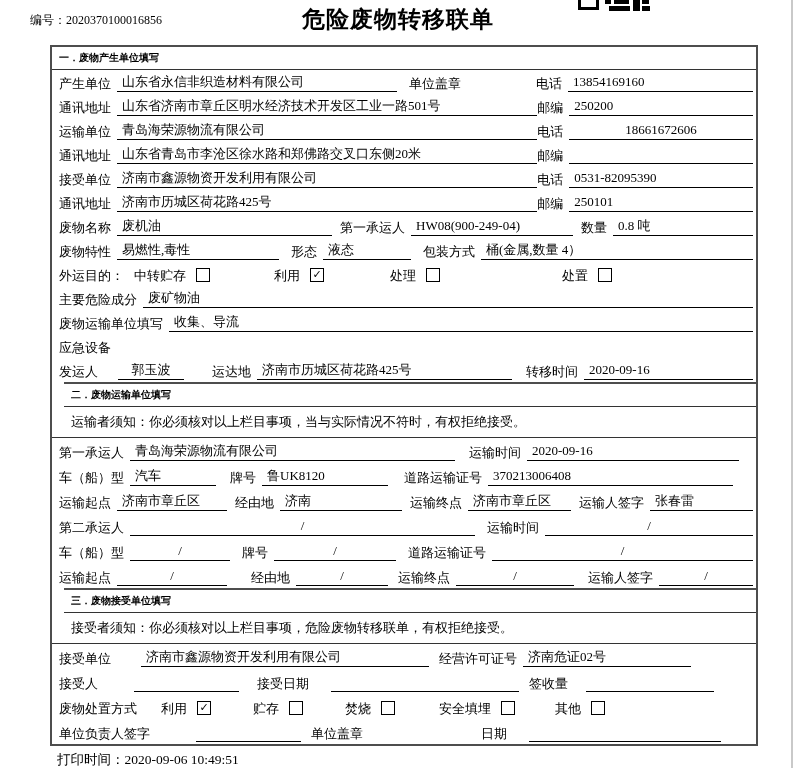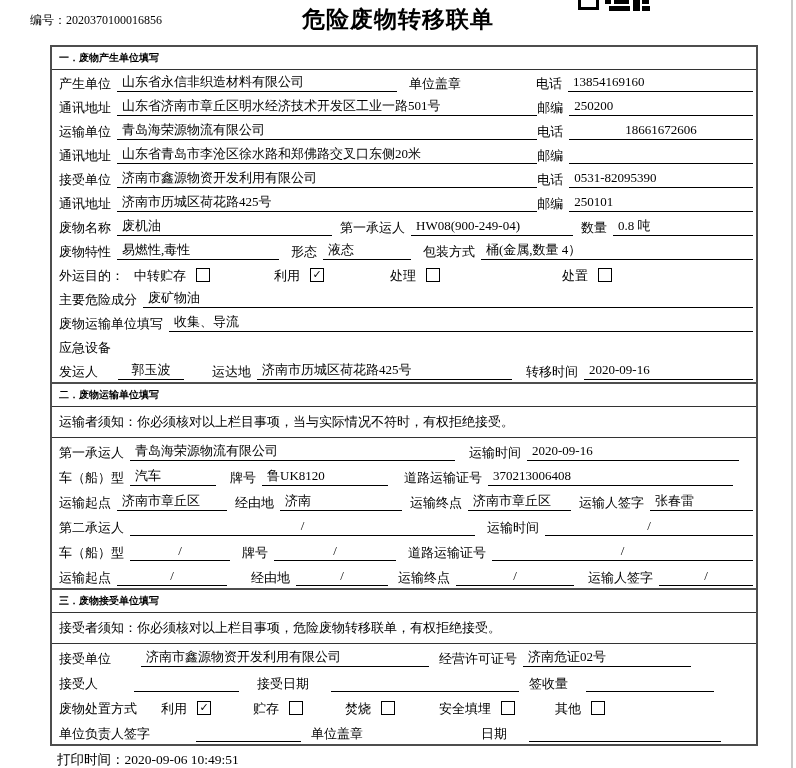--- a/index.html
+++ b/index.html
@@ -11,22 +11,22 @@
   .page-edge{position:absolute;left:791px;top:0;width:2px;height:768px;background:#c9c9c9;}
   
   .serial{position:absolute;left:30px;top:12px;font-size:12px;white-space:nowrap;}
   .title{position:absolute;left:0;right:0;top:4px;text-align:center;font-size:23px;font-weight:bold;letter-spacing:1px;}
   .qr{position:absolute;left:578px;top:0;width:72px;height:11px;overflow:hidden;}
   .qr div{position:absolute;background:#000;}
   .qr .outline{left:0;top:-12px;width:15px;height:16px;background:#fff;border:3px solid #000;}
   
   .form{position:absolute;left:50px;top:45px;width:708px;border:2px solid #4d4d4d;background:#fff;box-sizing:border-box;}
   .sec{font-weight:bold;font-size:10px;height:22px;line-height:22px;padding-left:7px;border-bottom:1px solid #333;}
-  .sec.mid{border-top:2px solid #4d4d4d;}
-  .notice{height:30px;line-height:30px;padding-left:7px;border-bottom:1px solid #333;white-space:nowrap;}
+  .sec.mid{border-top:2px solid #4d4d4d;margin-left:12px;}
+  .notice{height:30px;line-height:30px;padding-left:19px;border-bottom:1px solid #333;white-space:nowrap;}
   .row{display:flex;align-items:flex-end;height:24px;padding:0 3px 0 7px;white-space:nowrap;}
   .row25{height:25px;}
   .lbl{margin:0 6px 1px 0;}
   .u{display:inline-block;border-bottom:1px solid #000;min-height:19px;line-height:19px;
      margin-bottom:2px;padding:0 5px;box-sizing:border-box;white-space:nowrap;overflow:hidden;}
   .u.c{text-align:center;}
   .fillu{flex:1;}
   .fill{flex:1;}
   .sp{flex:none;display:inline-block;}
   .cb{display:inline-block;width:12px;height:12px;border:1px solid #000;margin:0 4px 4px 4px;

